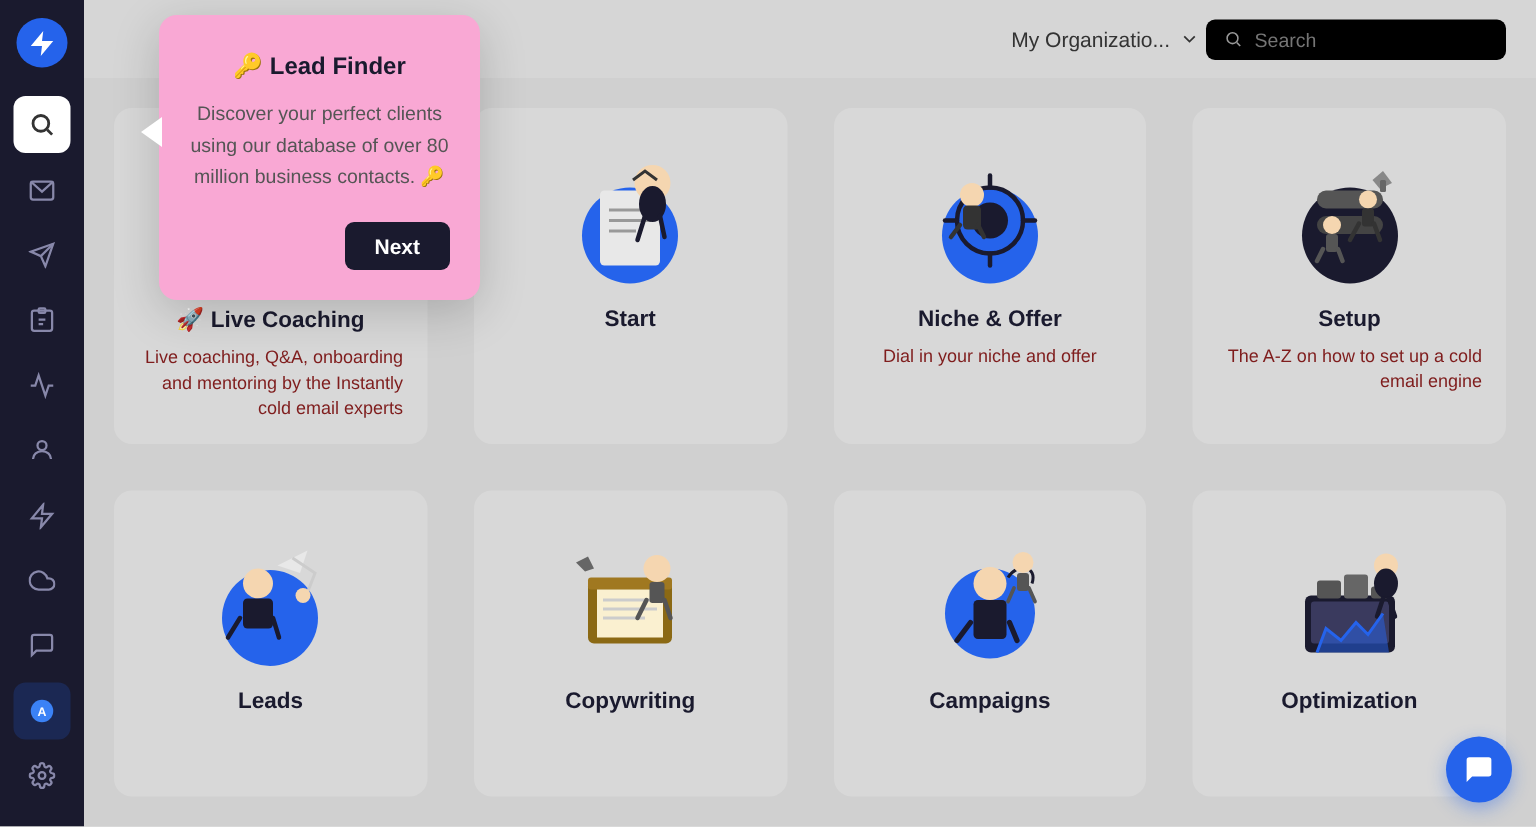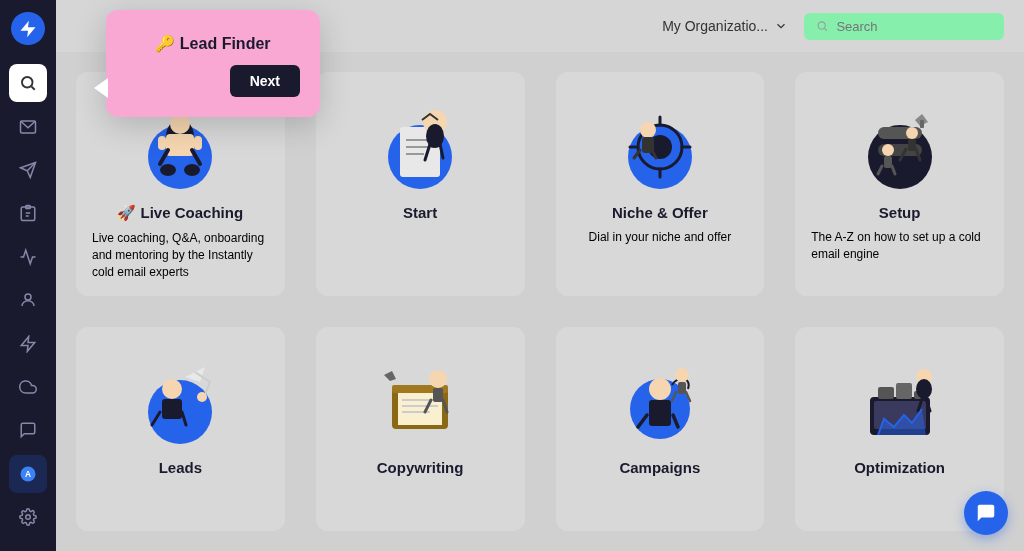--- a/index.html
+++ b/index.html
@@ -82,26 +82,26 @@
       display: flex;
       align-items: center;
       gap: 6px;
       cursor: pointer;
       font-size: 14px;
       color: #333;
     }
     .search-bar {
       display: flex;
       align-items: center;
-      background: #86efac;
+      background: #000000;
       border-radius: 6px;
       padding: 6px 12px;
       gap: 8px;
       width: 200px;
-      margin-left: 16px;
+      margin-left: 4px;
     }
     .search-bar input {
       border: none;
       outline: none;
       font-size: 13px;
       color: #666;
       background: transparent;
       width: 100%;
     }
 
@@ -137,22 +137,22 @@
 
     .card-title {
       font-size: 15px;
       font-weight: 600;
       color: #1a1a2e;
       text-align: center;
       margin-bottom: 8px;
     }
     .card-desc {
       font-size: 12px;
-      color: #000000;
-      text-align: left;
+      color: #7f1d1d;
+      text-align: right;
       line-height: 1.4;
     }
 
     
     .popover-overlay {
       position: absolute;
       top: 0; left: 0; right: 0; bottom: 0;
       z-index: 100;
       pointer-events: none;
     }
@@ -488,18 +488,21 @@
     <svg viewBox="0 0 24 24">
         <path d="M21 15a2 2 0 0 1-2 2H7l-4 4V5a2 2 0 0 1 2-2h14a2 2 0 0 1 2 2z"></path>
       </svg>
   </div>
 
   <div class="popover-overlay">
     <div class="popover">
       <div class="popover-title">
         <span>🔑 </span><span>Lead Finder</span>
       </div>
+      <div class="popover-body">
+        <span>Discover your perfect clients using our database of over 80 million business contacts.</span> <span>🔑</span>
+      </div>
       <div class="popover-footer">
         <button class="btn-next">Next</button>
       </div>
     </div>
   </div>
 </div>
 
 </body></html>

